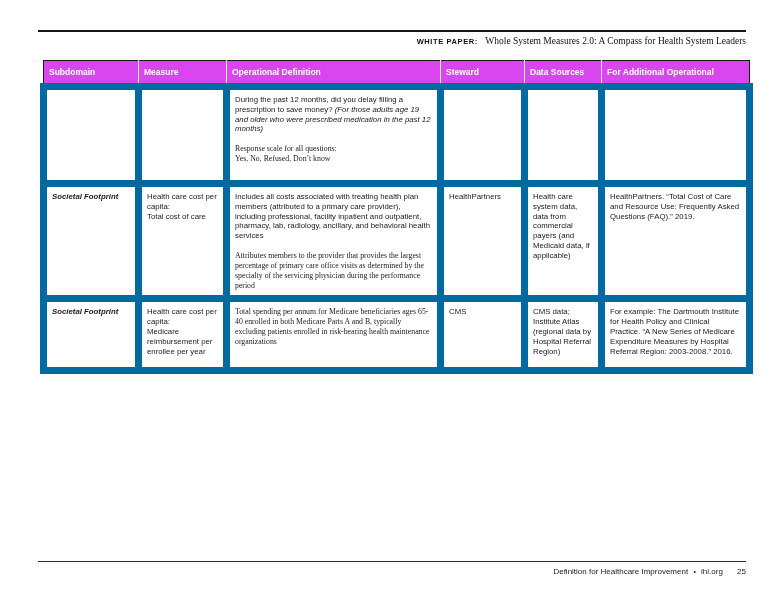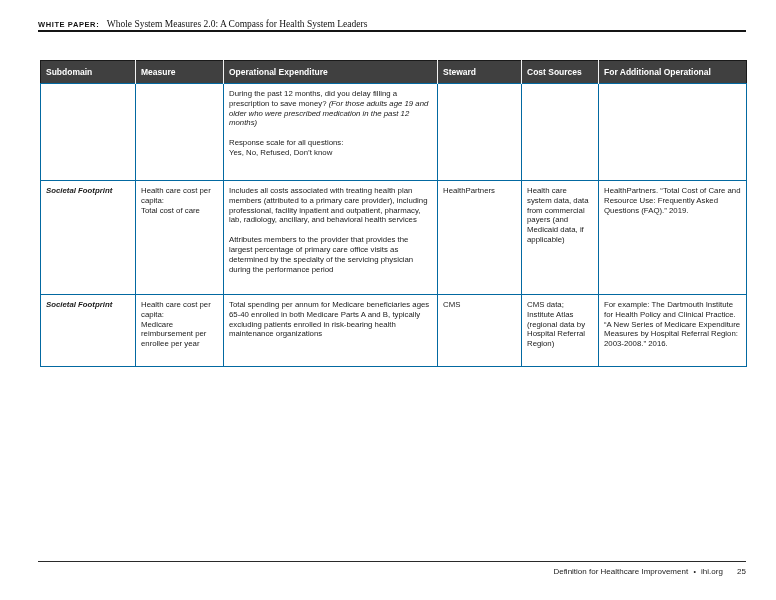--- a/index.html
+++ b/index.html
@@ -7,22 +7,23 @@
     width: 776px; height: 600px;
     background: #ffffff;
     position: relative;
     font-family: "Liberation Sans", sans-serif;
     color: #1a1a1a;
     overflow: hidden;
   }
 
   
   .doc-header {
-    position: absolute; left: 38px; top: 13px; width: 708px;
+    position: absolute; left: 38px; top: 30px; width: 708px;
     white-space: nowrap;
+    text-align: right;
   }
   .hdr-label {
     font-family: "Liberation Sans", sans-serif;
     font-size: 7.5px; font-weight: bold; letter-spacing: 0.6px; color: #111;
   }
   .hdr-title {
     font-family: "Liberation Serif", serif;
     font-size: 9.5px; color: #111; margin-left: 3px;
   }
   .header-rule {
@@ -30,41 +31,41 @@
     background: #151515;
   }
 
   
   table.measures-table {
     position: absolute; left: 40px; top: 60px; width: 706px;
     border-collapse: collapse; table-layout: fixed;
     border: 1.5px solid #1a1a1a;
   }
   table.measures-table th {
-    background: #404040; color: #ffffff;
+    background: #d946ef; color: #ffffff;
     font-size: 8.5px; font-weight: bold; text-align: left;
     padding: 5px 5px 6px 5px; height: 11px;
     border-left: 1.5px solid #f2f2f2;
     overflow: hidden; white-space: nowrap;
   }
   table.measures-table th:first-child { border-left: none; }
   table.measures-table td {
-    border: 1px solid #0369a1;
+    border: 7px solid #0369a1;
     vertical-align: top;
     font-size: 7.8px; line-height: 1.26;
     padding: 5px 5px;
     overflow: hidden;
   }
   tbody tr:nth-child(1) { height: 97px; }
   tbody tr:nth-child(2) { height: 114px; }
   tbody tr:nth-child(3) { height: 72px; }
   td.subdomain-cell { font-weight: bold; padding-left: 7px; font-style: italic; }
   td.measure-cell, td.datasources-cell, td.addinfo-cell, td.steward-cell { white-space: pre-line; }
   .def-par { margin: 0 0 10px 0; white-space: pre-line; }
-  .def-par:last-child { margin-bottom: 0; }
+  .def-par:last-child { margin-bottom: 0; font-family: Liberation Serif, serif; }
   .def-par i { font-style: italic; }
 
   
   .footer-rule {
     position: absolute; left: 38px; top: 561px; width: 708px; height: 1px;
     background: #2a2a2a;
   }
   .doc-footer {
     position: absolute; top: 567px; right: 30px;
     font-size: 8px; color: #222; white-space: nowrap;
@@ -87,23 +88,23 @@
     <col style="width:88px">
     <col style="width:214px">
     <col style="width:84px">
     <col style="width:77px">
     <col style="width:148px">
   </colgroup>
   <thead>
     <tr>
       <th>Subdomain</th>
       <th>Measure</th>
-      <th>Operational Expenditure</th>
+      <th>Operational Definition</th>
       <th>Steward</th>
-      <th>Cost Sources</th>
+      <th>Data Sources</th>
       <th>For Additional Operational</th>
     </tr>
   </thead>
   <tbody>
       <tr>
         <td class="subdomain-cell"></td>
         <td class="measure-cell"></td>
         <td class="definition-cell">
           <p class="def-par"><span>During the past 12 months, did you delay filling a prescription to save money? </span><i>(For those adults age 19 and older who were prescribed medication in the past 12 months)</i></p>
           <p class="def-par"><span>Response scale for all questions:

